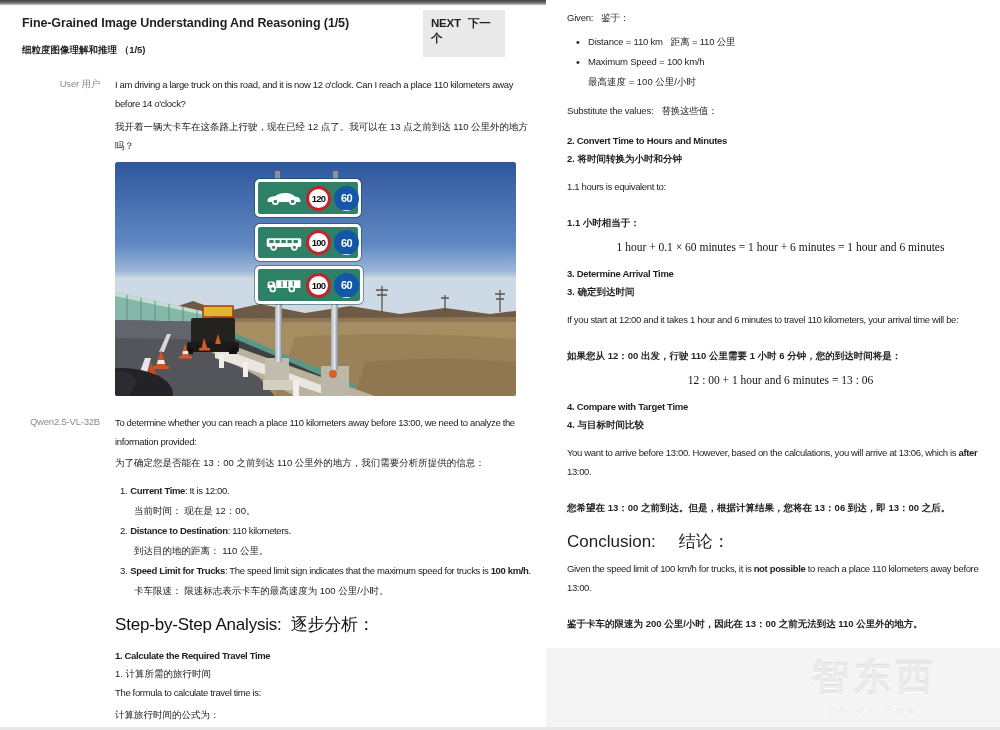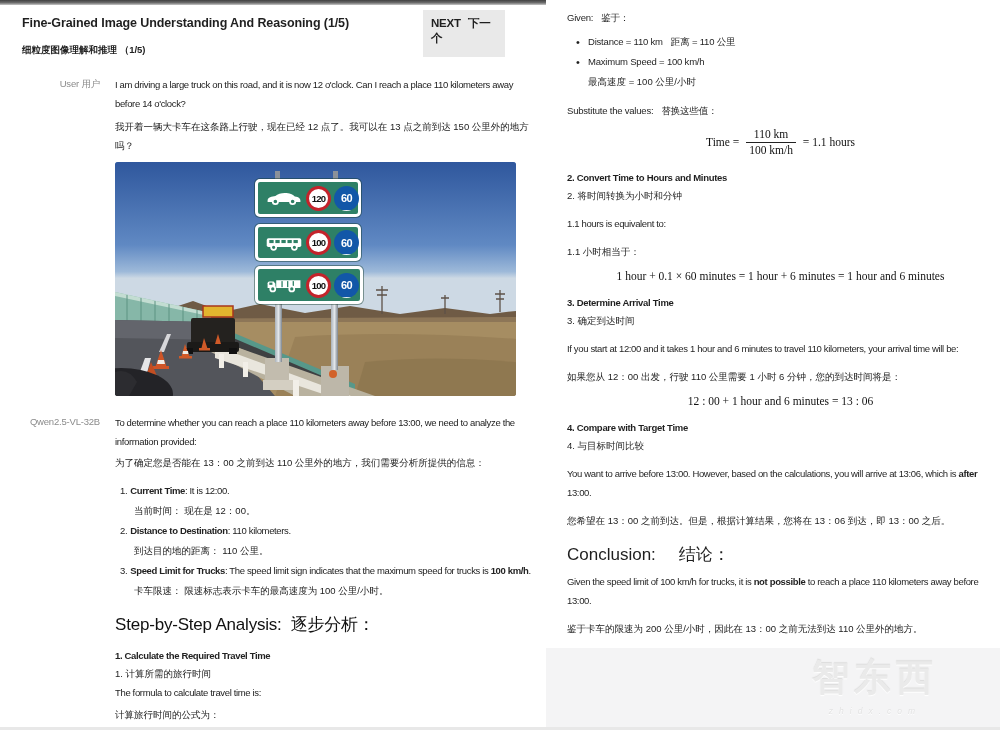--- a/index.html
+++ b/index.html
@@ -71,23 +71,23 @@
 
   
   .given-line { font-size:9.5px; line-height:19px; letter-spacing:-0.2px; }
   .given-line .gap, .sub-gap { margin-left:8px; }
   .bullets { margin-top:5px; }
   .bullet { position:relative; padding-left:21px; font-size:9.5px; line-height:20px; letter-spacing:-0.2px; }
   .bullet::before { content:"•"; position:absolute; left:9px; top:0; font-size:11px; }
   .bullet .gap { margin-left:8px; }
   .bullet-sub { padding-left:21px; font-size:9.5px; line-height:20px; }
   .rp { font-size:9.5px; letter-spacing:-0.35px; line-height:19px; margin-top:9px; }
-  .rp.zh { letter-spacing:0; margin-top:9px; }
+  .rp.zh { letter-spacing:0; margin-top:17px;font-weight:bold; }
   .rstep { font-size:9.5px; letter-spacing:-0.3px; line-height:18px; margin-top:12px; font-weight:bold; }
-  .rstep-zh { font-size:9.5px; line-height:18px; }
+  .rstep-zh { font-size:9.5px; line-height:18px;font-weight:bold; }
   .answer-wrap { text-align:center; margin-top:12px; }
   .answer-box { display:inline-block; border:1px solid #666; padding:0px 6px 1px;
     font-family:"Liberation Serif","DejaVu Serif",serif; font-size:11.5px; color:#111; }
 
   h2.conc { font-size:17px; font-weight:400; margin-top:14px; line-height:22px; }
   h2.conc .gap { margin-left:23px; }
 
   .footer { position:absolute; left:0; top:648px; width:454px; height:82px; background:#f4f4f5; }
   .watermark { position:absolute; right:62px; top:5px; text-align:center; }
   .wm-logo { font-size:37px; font-weight:bold; color:#eaeaea; letter-spacing:5px;
@@ -108,21 +108,21 @@
 
     <div class="next-btn">
       <span>NEXT</span>
       <span>下一个</span>
     </div>
 
     <div class="msg-row">
       <div class="msg-label">User 用户</div>
       <div class="msg-body">
         <p class="en">I am driving a large truck on this road, and it is now 12 o'clock. Can I reach a place 110 kilometers away before 14 o'clock?</p>
-        <p class="zh" style="margin-top:4px">我开着一辆大卡车在这条路上行驶，现在已经 12 点了。我可以在 13 点之前到达 150 公里外的地方吗？</p>
+        <p class="zh" style="margin-top:4px">我开着一辆大卡车在这条路上行驶，现在已经 12 点了。我可以在 13 点之前到达 110 公里外的地方吗？</p>
 
         <div class="photo">
           <svg class="scene" width="417" height="234" viewBox="0 0 417 234">
             <defs>
               <linearGradient id="skyg" x1="0" y1="0" x2="0" y2="1">
                 <stop offset="0" stop-color="#2f579d"></stop>
                   <stop offset="0.5" stop-color="#6089c3"></stop>
                 <stop offset="0.66" stop-color="#9db9d9"></stop>
                   <stop offset="0.7" stop-color="#cdd9e4"></stop>
               </linearGradient>
@@ -302,25 +302,20 @@
         <div class="bullet">
           <span>Maximum Speed = 100 km/h</span>
         </div>
         <div class="bullet-sub">最高速度 = 100 公里/小时</div>
       </div>
 
       <div class="given-line" style="margin-top:9px">
         <span>Substitute the values:</span><span class="sub-gap">替换这些值：</span>
       </div>
 
-      <div class="math block" style="margin-top:8px">
-        <span>Time =</span>
-        <span class="frac"><span class="fnum">110 km</span><span class="fden">100 km/h</span></span>
-        <span>= 1.1 hours</span>
-      </div>
 
       <div class="rstep">2. Convert Time to Hours and Minutes</div>
       <div class="rstep-zh">2. 将时间转换为小时和分钟</div>
 
       <p class="rp">1.1 hours is equivalent to:</p>
       <p class="rp zh">1.1 小时相当于：</p>
 
       <div class="math block" style="margin-top:9px">1 hour + 0.1 × 60 minutes = 1 hour + 6 minutes = 1 hour and 6 minutes</div>
 
       <div class="rstep">3. Determine Arrival Time</div>

